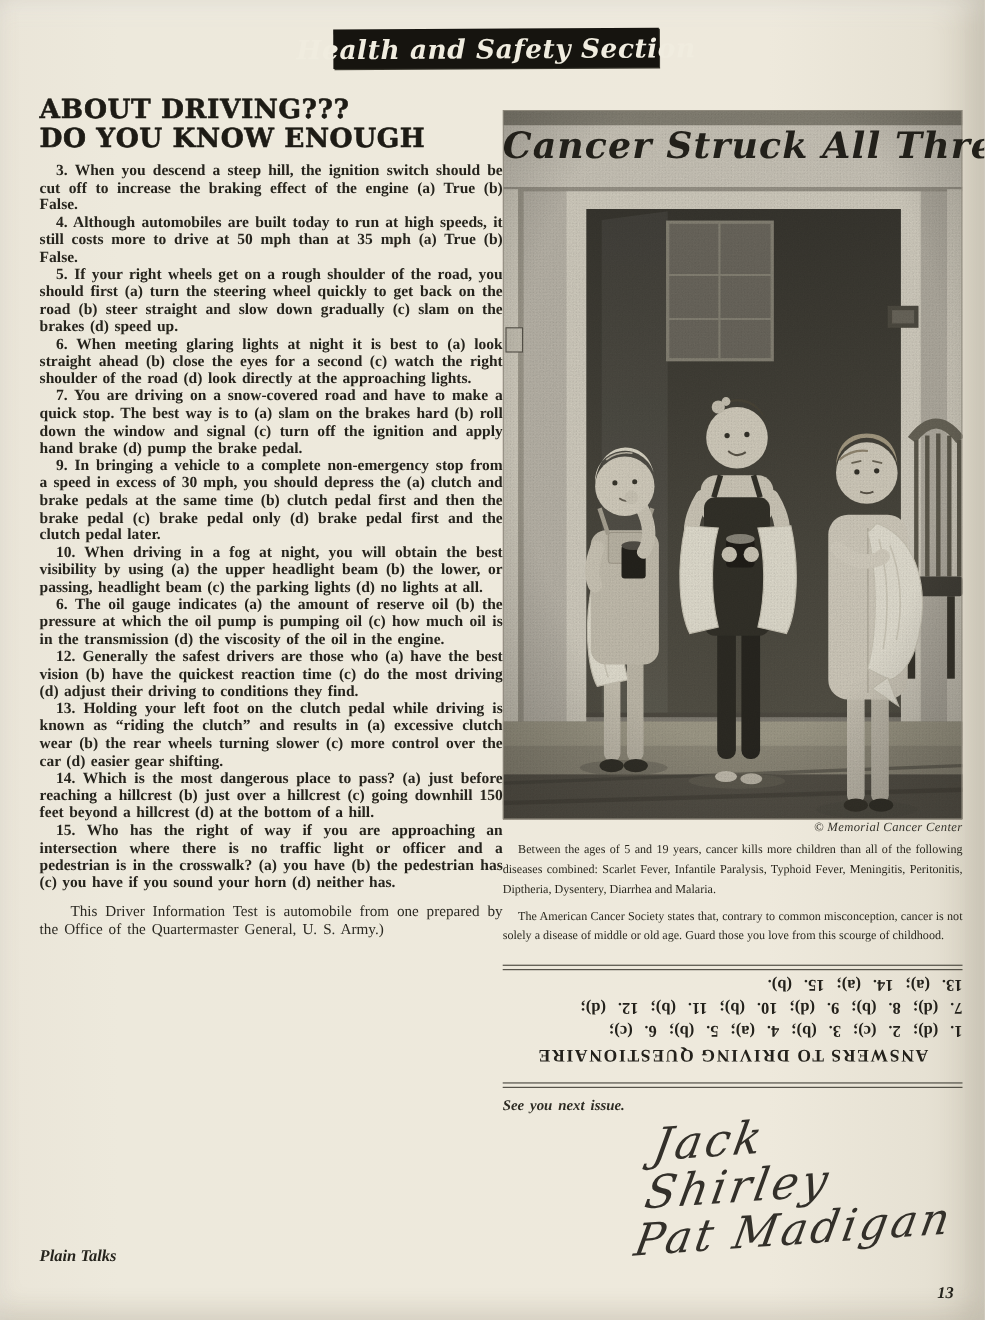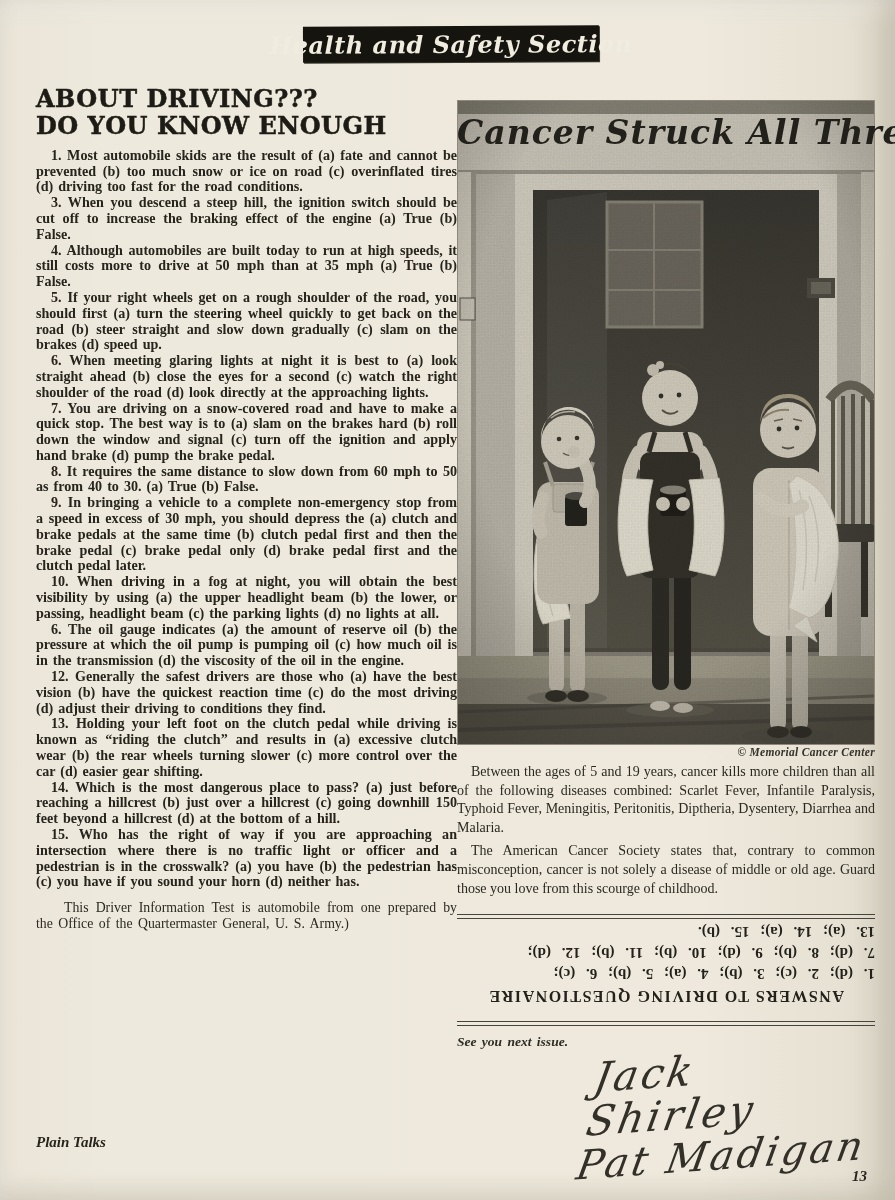--- a/index.html
+++ b/index.html
@@ -31,24 +31,24 @@
     font-size:13.8px;line-height:16px;word-spacing:2px;color:#2b2922;}
   
   .col-right{position:absolute;left:457px;top:100px;width:418px;}
   .photo{position:relative;margin:0;width:418px;height:645px;}
   .photo svg{display:block;}
   .headline{
     position:absolute;left:0;top:13px;width:100%;text-align:center;
     font-family:"DejaVu Serif", serif;font-style:italic;font-weight:bold;
     font-size:33px;color:#22201a;letter-spacing:1px;white-space:nowrap;
   }
-  .credit{margin-top:1px;text-align:right;font-style:italic;font-weight:bold;
+  .credit{margin-top:1px;text-align:right;font-style:italic;font-weight:normal;
     font-size:11.5px;color:#35332b;letter-spacing:.3px;}
   .cpara{margin:5px 0 0 0;text-indent:14px;text-align:justify;
-    font-size:14px;line-height:18.6px;color:#2a281f;}
+    font-size:11px;line-height:18.6px;color:#2a281f;}
   .rule-double{height:3px;border-top:1.6px solid #45433a;border-bottom:1.4px solid #45433a;}
   .rule-top{margin-top:16px;}
   .rule-bottom{margin-top:8px;}
   .answers-flip{transform:rotate(180deg);padding:8px 0 2px 0;color:#23211b;}
   .ans-heading{text-align:center;font-weight:bold;font-size:16px;letter-spacing:1.5px;
     margin-bottom:3px;}
   .ans-line{font-weight:bold;font-size:15px;line-height:21px;word-spacing:7px;}
   .see-next{margin-top:8px;font-style:italic;font-weight:bold;font-size:13.5px;
     color:#2e2c24;word-spacing:2px;}
   .signatures{margin-top:2px;padding-left:105px;transform:rotate(-4deg);}
@@ -69,27 +69,25 @@
 
   <div class="banner">
     <span>Health and Safety Section</span>
   </div>
 
   <div class="col-left">
     <h1 class="quiz-title">
       <span>ABOUT DRIVING???</span>
       <span>DO YOU KNOW ENOUGH</span>
     </h1>
-    <p class="q">1. Most automobile skids are the result of (a) fate and cannot be prevented (b) too much snow or ice on road (c) overinflated tires (d) driving too fast for the road conditions.</p>
     <p class="q">3. When you descend a steep hill, the ignition switch should be cut off to increase the braking effect of the engine (a) True (b) False.</p>
     <p class="q">4. Although automobiles are built today to run at high speeds, it still costs more to drive at 50 mph than at 35 mph (a) True (b) False.</p>
     <p class="q">5. If your right wheels get on a rough shoulder of the road, you should first (a) turn the steering wheel quickly to get back on the road (b) steer straight and slow down gradually (c) slam on the brakes (d) speed up.</p>
     <p class="q">6. When meeting glaring lights at night it is best to (a) look straight ahead (b) close the eyes for a second (c) watch the right shoulder of the road (d) look directly at the approaching lights.</p>
     <p class="q">7. You are driving on a snow-covered road and have to make a quick stop. The best way is to (a) slam on the brakes hard (b) roll down the window and signal (c) turn off the ignition and apply hand brake (d) pump the brake pedal.</p>
-    <p class="q">8. It requires the same distance to slow down from 60 mph to 50 as from 40 to 30. (a) True (b) False.</p>
     <p class="q">9. In bringing a vehicle to a complete non-emergency stop from a speed in excess of 30 mph, you should depress the (a) clutch and brake pedals at the same time (b) clutch pedal first and then the brake pedal (c) brake pedal only (d) brake pedal first and the clutch pedal later.</p>
     <p class="q">10. When driving in a fog at night, you will obtain the best visibility by using (a) the upper headlight beam (b) the lower, or passing, headlight beam (c) the parking lights (d) no lights at all.</p>
     <p class="q">6. The oil gauge indicates (a) the amount of reserve oil (b) the pressure at which the oil pump is pumping oil (c) how much oil is in the transmission (d) the viscosity of the oil in the engine.</p>
     <p class="q">12. Generally the safest drivers are those who (a) have the best vision (b) have the quickest reaction time (c) do the most driving (d) adjust their driving to conditions they find.</p>
     <p class="q">13. Holding your left foot on the clutch pedal while driving is known as “riding the clutch” and results in (a) excessive clutch wear (b) the rear wheels turning slower (c) more control over the car (d) easier gear shifting.</p>
     <p class="q">14. Which is the most dangerous place to pass? (a) just before reaching a hillcrest (b) just over a hillcrest (c) going downhill 150 feet beyond a hillcrest (d) at the bottom of a hill.</p>
     <p class="q">15. Who has the right of way if you are approaching an intersection where there is no traffic light or officer and a pedestrian is in the crosswalk? (a) you have (b) the pedestrian has (c) you have if you sound your horn (d) neither has.</p>
     <p class="footnote">This Driver Information Test is automobile from one prepared by the Office of the Quartermaster General, U. S. Army.)</p>
   </div>
 

